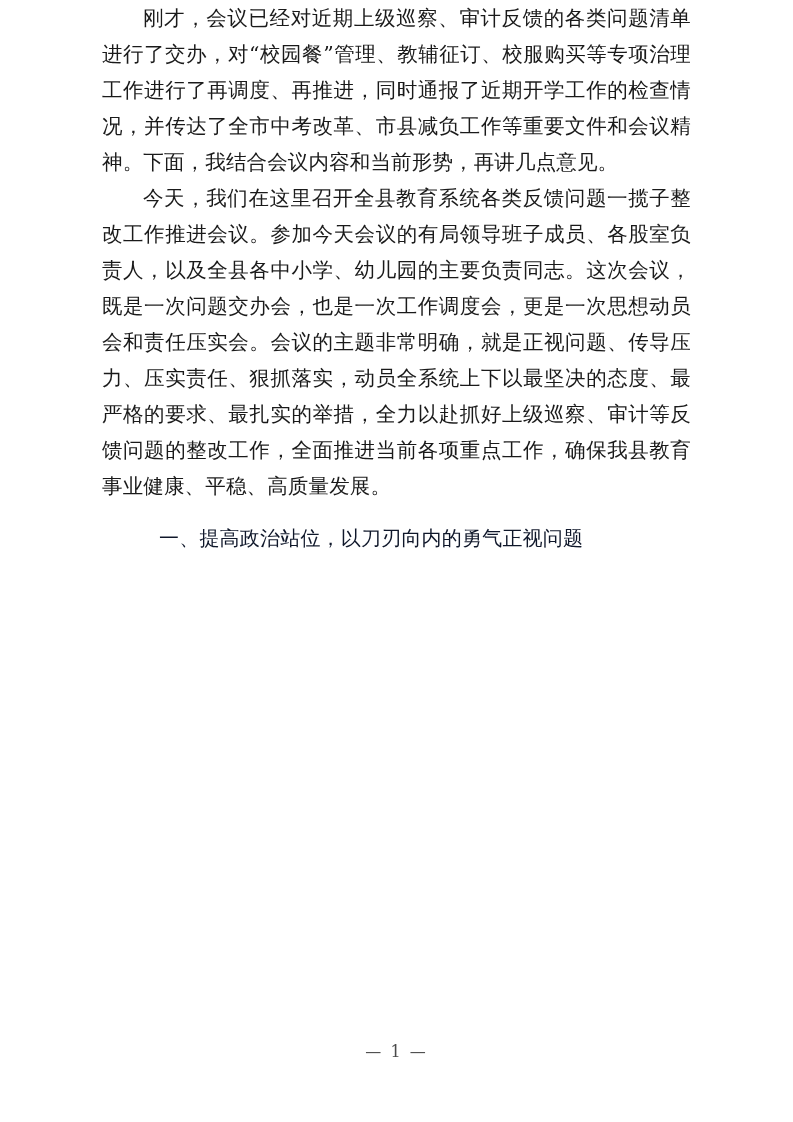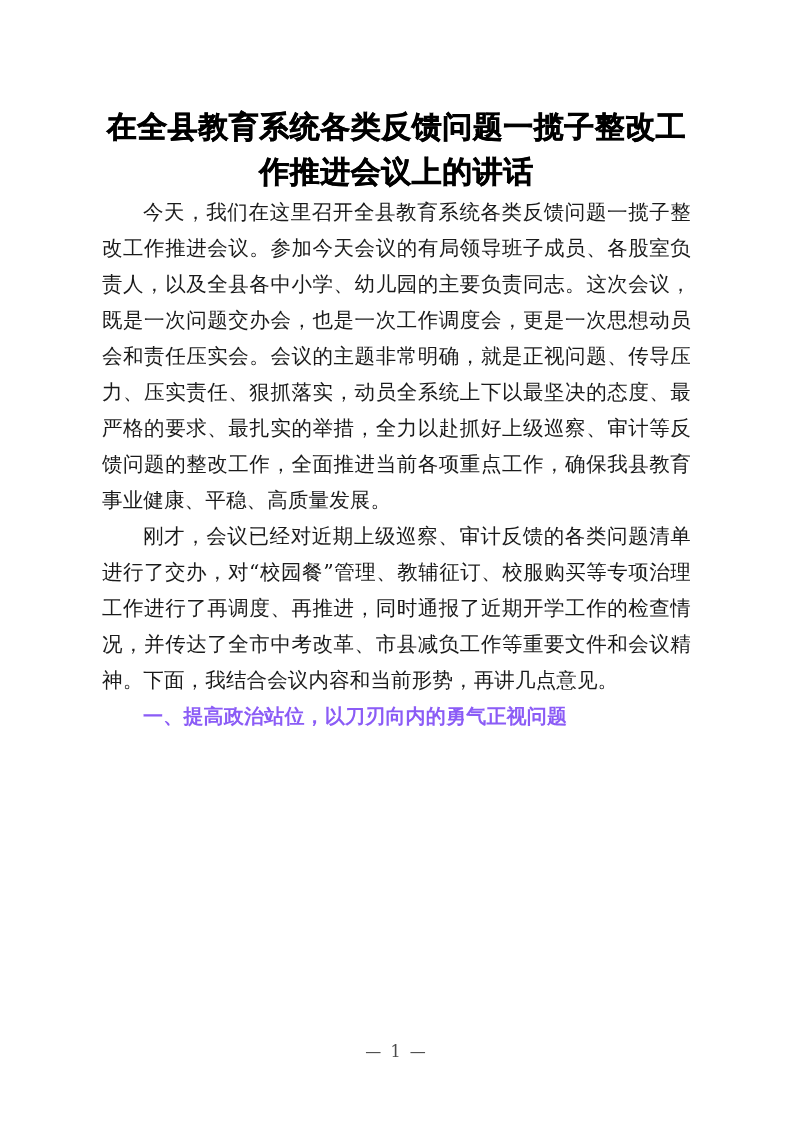--- a/index.html
+++ b/index.html
@@ -63,28 +63,28 @@
     font-size: 20.5px;
     line-height: 36px;
     color: #1a1a1a;
     text-align: justify;
     text-justify: inter-ideograph;
     letter-spacing: 0.15px;
   }
 
   
   .section-heading {
-    margin: 0;
+    margin: 16px;
     padding: 0;
     text-indent: 41px;
     font-family: "DejaVu Sans", "Liberation Sans", sans-serif;
-    font-weight: 700;
+    font-weight: 400;
     font-size: 20px;
     line-height: 36px;
-    color: #8b5cf6;
+    color: #0f172a;
     text-align: left;
     letter-spacing: 0.2px;
   }
 
   
   .page-footer {
     position: absolute;
     left: 0;
     top: 1042px;
     width: 793px;
@@ -96,26 +96,25 @@
     letter-spacing: 2px;
   }
 </style>
 </head>
 <body>
 
 <div class="page">
 
   <div class="content">
 
-    <h1 class="doc-title">在全县教育系统各类反馈问题一揽子整改工作推进会议上的讲话</h1>
 
 
+    <p class="body-para">刚才，会议已经对近期上级巡察、审计反馈的各类问题清单进行了交办，对“校园餐”管理、教辅征订、校服购买等专项治理工作进行了再调度、再推进，同时通报了近期开学工作的检查情况，并传达了全市中考改革、市县减负工作等重要文件和会议精神。下面，我结合会议内容和当前形势，再讲几点意见。</p>
+
     <p class="body-para">今天，我们在这里召开全县教育系统各类反馈问题一揽子整改工作推进会议。参加今天会议的有局领导班子成员、各股室负责人，以及全县各中小学、幼儿园的主要负责同志。这次会议，既是一次问题交办会，也是一次工作调度会，更是一次思想动员会和责任压实会。会议的主题非常明确，就是正视问题、传导压力、压实责任、狠抓落实，动员全系统上下以最坚决的态度、最严格的要求、最扎实的举措，全力以赴抓好上级巡察、审计等反馈问题的整改工作，全面推进当前各项重点工作，确保我县教育事业健康、平稳、高质量发展。</p>
-
-    <p class="body-para">刚才，会议已经对近期上级巡察、审计反馈的各类问题清单进行了交办，对“校园餐”管理、教辅征订、校服购买等专项治理工作进行了再调度、再推进，同时通报了近期开学工作的检查情况，并传达了全市中考改革、市县减负工作等重要文件和会议精神。下面，我结合会议内容和当前形势，再讲几点意见。</p>
 
     <p class="section-heading">一、提高政治站位，以刀刃向内的勇气正视问题</p>
 
 
   </div>
 
   <div class="page-footer">— 1 —</div>
 
 </div>
 

